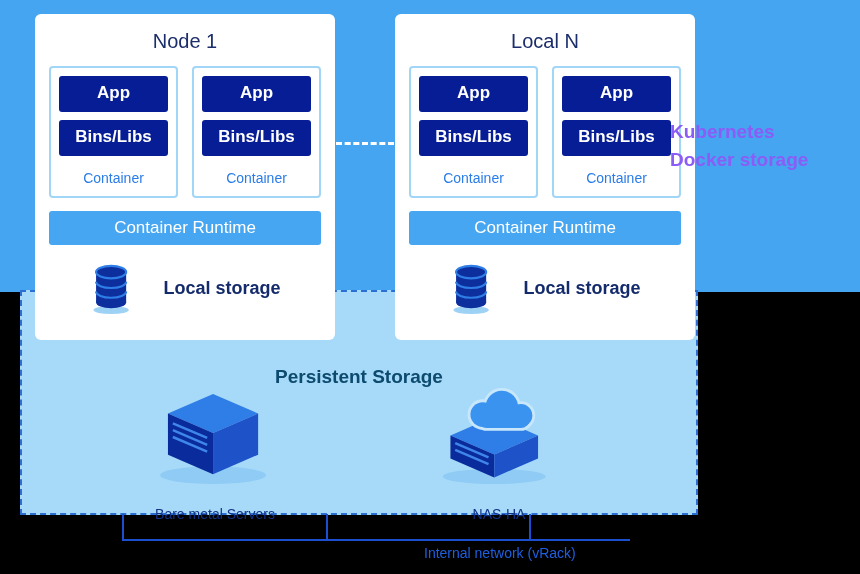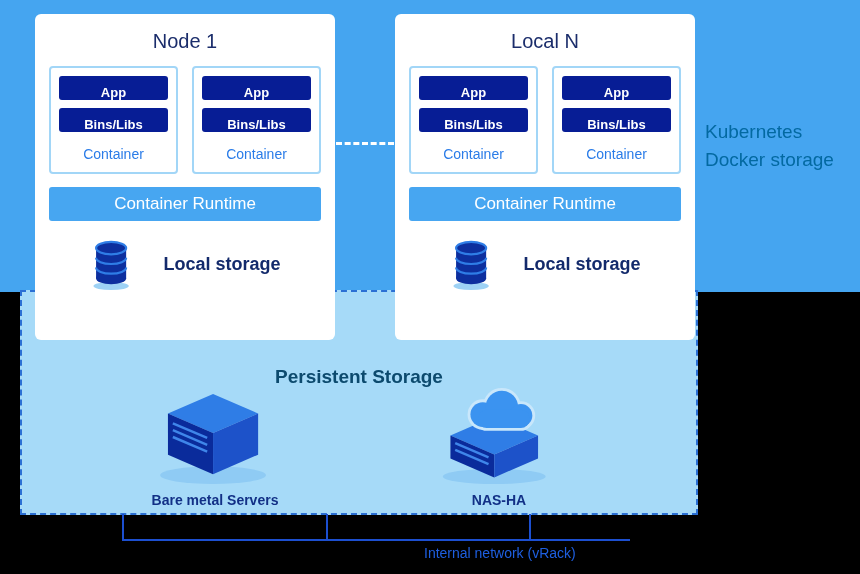--- a/index.html
+++ b/index.html
@@ -14,32 +14,32 @@
     background:#a6daf8;border:2px dashed #2b6fd4;box-sizing:border-box;
   }
   .node{
     position:absolute;top:14px;width:300px;height:326px;background:#fff;
     border-radius:6px;box-sizing:border-box;padding:10px 14px;
   }
   .node1{left:35px}.node2{left:395px}
   .node-title{text-align:center;font-size:20px;font-weight:500;color:#1b2d6b;line-height:26px;margin:4px 0 12px}
   .containers{display:flex;gap:14px}
   .ccard{flex:1;border:2px solid #a2d6f7;border-radius:4px;padding:8px;box-sizing:border-box;background:#fff}
-  .chip{height:24px;background:#071d95;border-radius:3px;color:#fff;font-weight:bold;font-size:13px;line-height:34px;text-align:center;margin-bottom:8px}
+  .chip{height:36px;background:#071d95;border-radius:3px;color:#fff;font-weight:bold;font-size:17px;line-height:34px;text-align:center;margin-bottom:8px}
   .clabel{text-align:center;color:#2a7ce8;font-size:14px;padding:6px 0 2px}
   .runtime{margin-top:13px;height:34px;background:#47a6f1;border-radius:3px;color:#fff;font-weight:normal;font-size:17px;line-height:34px;text-align:center}
   .storage{display:flex;align-items:center;justify-content:center;gap:28px;margin-top:14px}
   .storage span{color:#132a6b;font-weight:bold;font-size:18px}
   .connector{position:absolute;left:336px;top:142px;width:58px;border-top:3px dashed #fff}
-  .side-label{position:absolute;left:705px;top:118px;color:#0369a1;font-size:19px;font-weight:400;line-height:28px}
+  .side-label{position:absolute;left:670px;top:118px;color:#8b5cf6;font-size:19px;font-weight:700;line-height:28px}
   .ps-title{text-align:center;margin-top:74px;color:#0c4a6e;font-weight:bold;font-size:19px}
   .ps-fig{position:absolute;width:210px;text-align:center}
   .fig1{left:88px;top:96px}
   .fig2{left:372px;top:94px}
-  .ps-fig .lbl{color:#123086;font-weight:bold;font-size:14px;margin-top:2px}
+  .ps-fig .lbl{color:#123086;font-weight:normal;font-size:14px;margin-top:16px}
   .net-line-h{position:absolute;left:122px;top:539px;width:508px;border-top:2px solid #1c4fd0}
   .net-tick{position:absolute;top:514px;width:2px;height:26px;background:#1c4fd0}
   .t1{left:122px}.t2{left:326px}.t3{left:529px}
   .net-label{position:absolute;left:424px;top:545px;color:#1e5fe0;font-weight:normal;font-size:14px}
 </style>
 </head>
 <body>
 
 <div class="bg-blue"></div>
 

